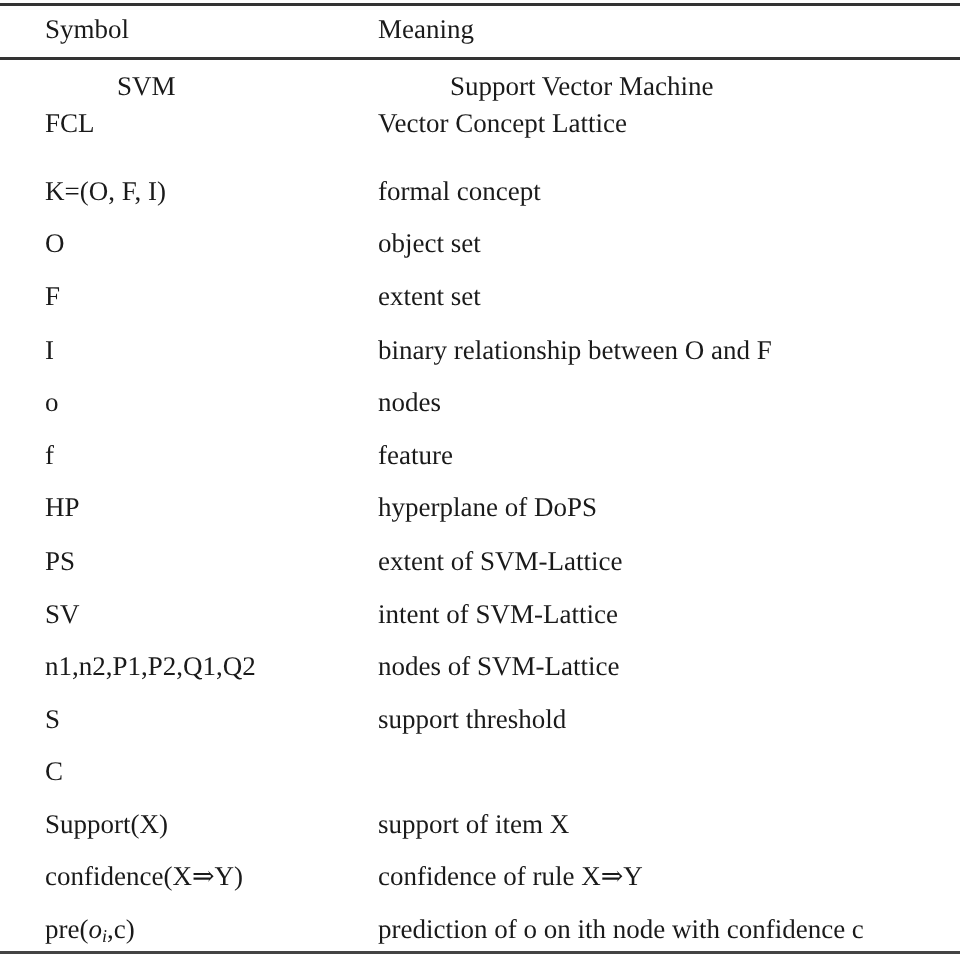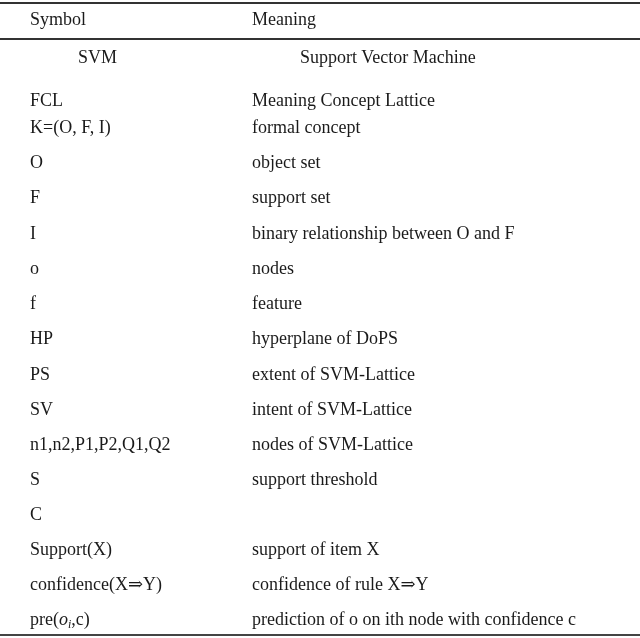--- a/index.html
+++ b/index.html
@@ -74,35 +74,35 @@
     <span class="cell-symbol">Symbol</span>
     <span class="cell-meaning">Meaning</span>
   </div>
 
   <div class="rule-mid"></div>
 
   <div class="row" style="top:40px;margin-left:48px;">
     <span class="cell-symbol">SVM</span>
     <span class="cell-meaning">Support Vector Machine</span>
   </div>
-  <div class="row" style="top:83px;">
+  <div class="row" style="top:65px;">
     <span class="cell-symbol">FCL</span>
-    <span class="cell-meaning">Meaning Concept Lattice</span>
+    <span class="cell-meaning">Vector Concept Lattice</span>
   </div>
   <div class="row" style="top:110px;">
     <span class="cell-symbol">K=(O, F, I)</span>
     <span class="cell-meaning">formal concept</span>
   </div>
   <div class="row" style="top:145px;">
     <span class="cell-symbol">O</span>
     <span class="cell-meaning">object set</span>
   </div>
   <div class="row" style="top:180px;">
     <span class="cell-symbol">F</span>
-    <span class="cell-meaning">support set</span>
+    <span class="cell-meaning">extent set</span>
   </div>
   <div class="row" style="top:216px;">
     <span class="cell-symbol">I</span>
     <span class="cell-meaning">binary relationship between O and F</span>
   </div>
   <div class="row" style="top:251px;">
     <span class="cell-symbol">o</span>
     <span class="cell-meaning">nodes</span>
   </div>
   <div class="row" style="top:286px;">

